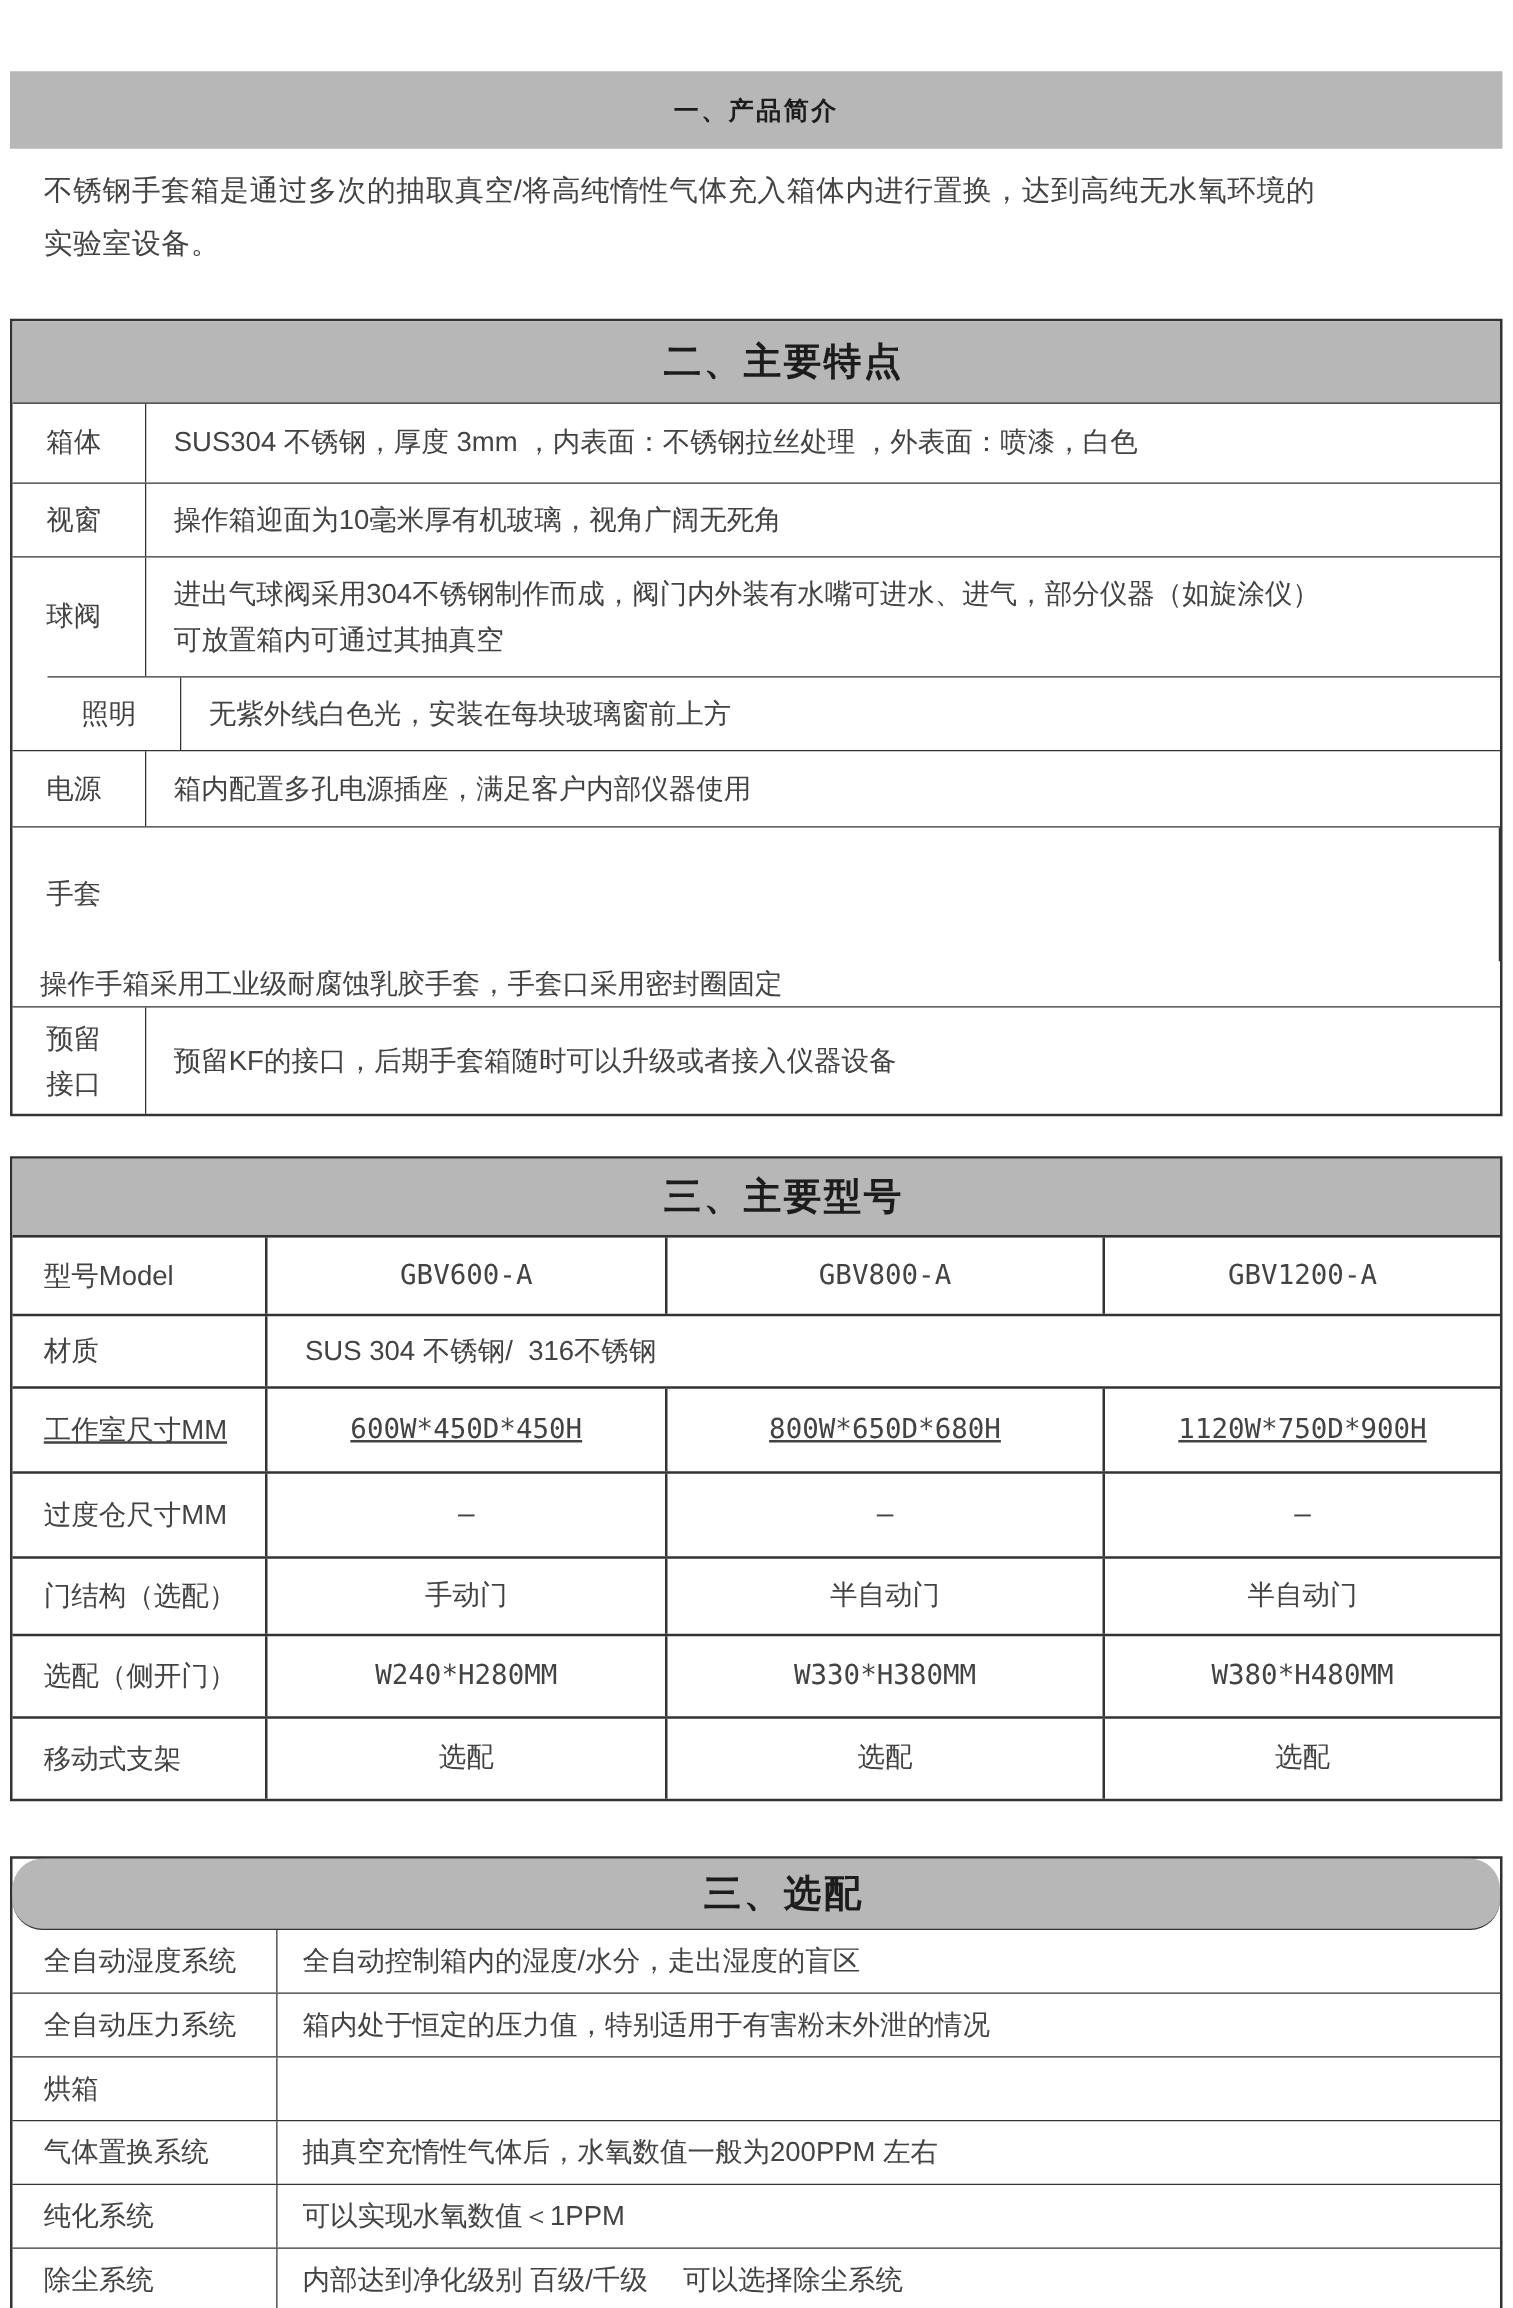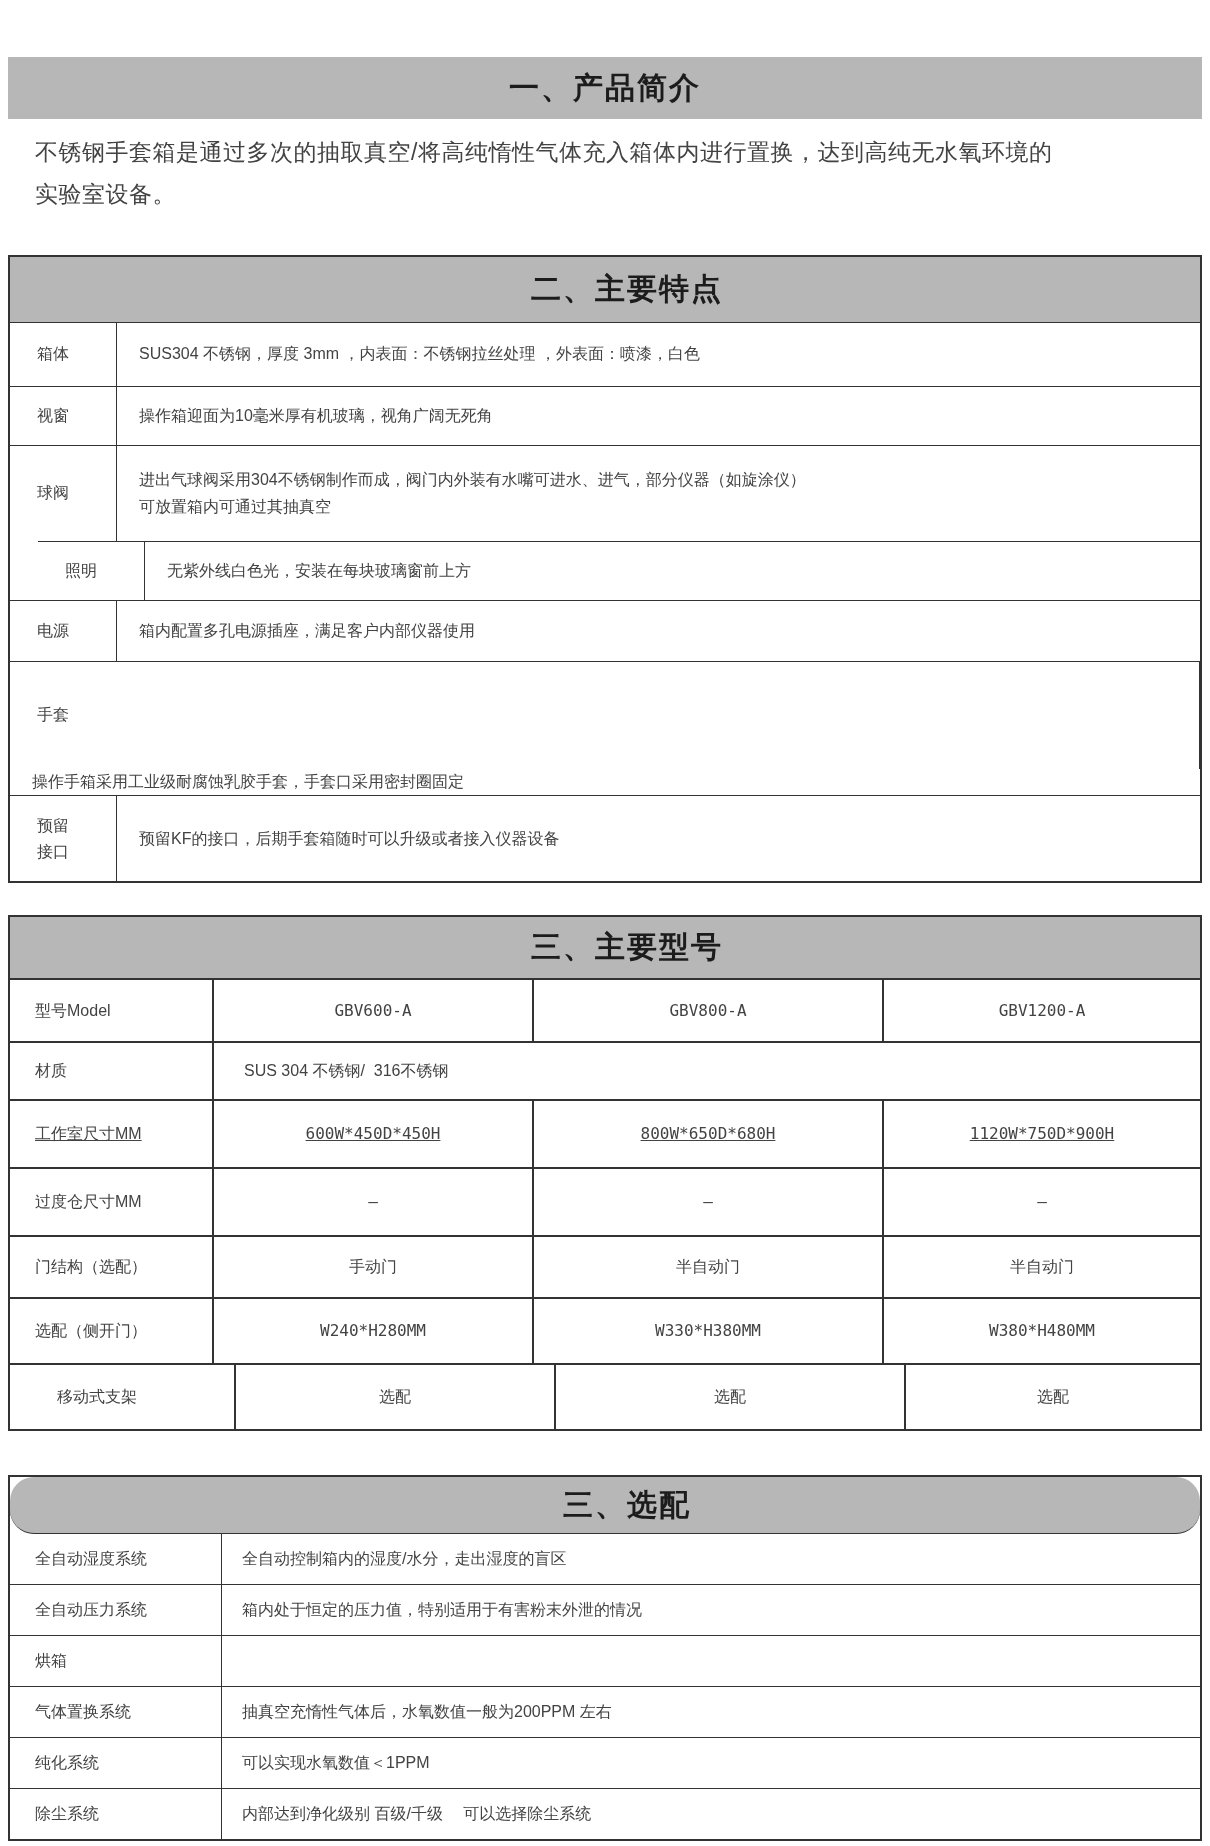--- a/index.html
+++ b/index.html
@@ -7,51 +7,51 @@
     --band:#b7b7b7;
     --txt:#434343;
     --title:#1c1c1c;
   }
   html,body{margin:0;padding:0;background:#ffffff;}
   body{width:1210px;min-height:1846px;font-family:"Liberation Sans","DejaVu Sans",sans-serif;color:var(--txt);}
   .page{padding-top:57px;width:1194px;margin-left:8px;}
 
   
   .banner{background:var(--band);height:62px;display:flex;align-items:center;justify-content:center;}
-  .banner span{font-size:30px;font-weight:bold;color:var(--title);letter-spacing:2px;}
+  .banner span{font-size:20px;font-weight:bold;color:var(--title);letter-spacing:2px;}
 
   
   .intro{margin-top:12px;padding-left:27px;}
   .intro-line{height:42px;display:flex;align-items:center;font-size:23px;letter-spacing:0.5px;}
 
   
   .tbl{border:2px solid var(--bc);margin-top:40px;}
   .tbl-header{background:var(--band);height:65px;display:flex;align-items:center;justify-content:center;border-bottom:1px solid var(--bc);padding-left:44px;}
   .tbl-header span{font-size:30px;font-weight:bold;color:var(--title);letter-spacing:2px;}
-  .cell{white-space:pre-wrap;font-size:16px;line-height:1.65;}
+  .cell{white-space:pre-wrap;font-size:22px;line-height:1.65;}
 
   
   .t2-row{display:flex;align-items:stretch;}
   .t2-row + .t2-row{border-top:1px solid var(--bc);}
   .t2-label{flex:0 0 107px;box-sizing:border-box;border-right:1px solid var(--bc);display:flex;align-items:center;padding-left:27px;}
   .t2-desc{flex:1;display:flex;align-items:center;padding-left:22px;padding-right:30px;}
   .t2 .r1{min-height:63px;} .t2 .r2{min-height:58px;} .t2 .r3{min-height:95px;}
   .t2 .r4{min-height:58px;margin-left:28px;} .t2 .r5{min-height:60px;} .t2 .r6{min-height:60px;flex-direction:column;} .t2 .r7{min-height:85px;}
 
   
   .t3{margin-top:32px;}
   .t3 .tbl-header{height:61px;border-bottom:2px solid var(--bc);}
   .t3-row{display:grid;grid-template-columns:202px 320px 350px 1fr;}
   .t3-row.material{grid-template-columns:202px 1fr;}
   .t3-row + .t3-row{border-top:2px solid var(--bc);}
   .t3-label{box-sizing:border-box;display:flex;align-items:center;padding-left:25px;}
   .t3-val{box-sizing:border-box;border-left:2px solid var(--bc);display:flex;align-items:center;justify-content:center;text-align:center;font-family:"DejaVu Sans Mono","Liberation Mono",monospace;}
   .t3-span{box-sizing:border-box;border-left:2px solid var(--bc);display:flex;align-items:center;padding-left:30px;}
   .t3 .m1{min-height:61px;} .t3 .m2{min-height:56px;} .t3 .m3{min-height:66px;text-decoration:underline;} .t3 .m4{min-height:66px;}
-  .t3 .m5{min-height:60px;} .t3 .m6{min-height:64px;} .t3 .m7{min-height:64px;padding-left:22px;}
+  .t3 .m5{min-height:60px;} .t3 .m6{min-height:64px;} .t3 .m7{min-height:64px;}
 
   
   .t4{margin-top:44px;}
   .t4 .tbl-header{height:56px;border-radius:24px;}
   .t4-row{display:flex;align-items:stretch;min-height:50px;}
   .t4-row + .t4-row{border-top:1px solid var(--bc);}
   .t4-label{flex:0 0 212px;box-sizing:border-box;border-right:1px solid var(--bc);display:flex;align-items:center;padding-left:25px;}
   .t4-desc{flex:1;display:flex;align-items:center;padding-left:20px;padding-right:20px;}
 </style>
 </head>

